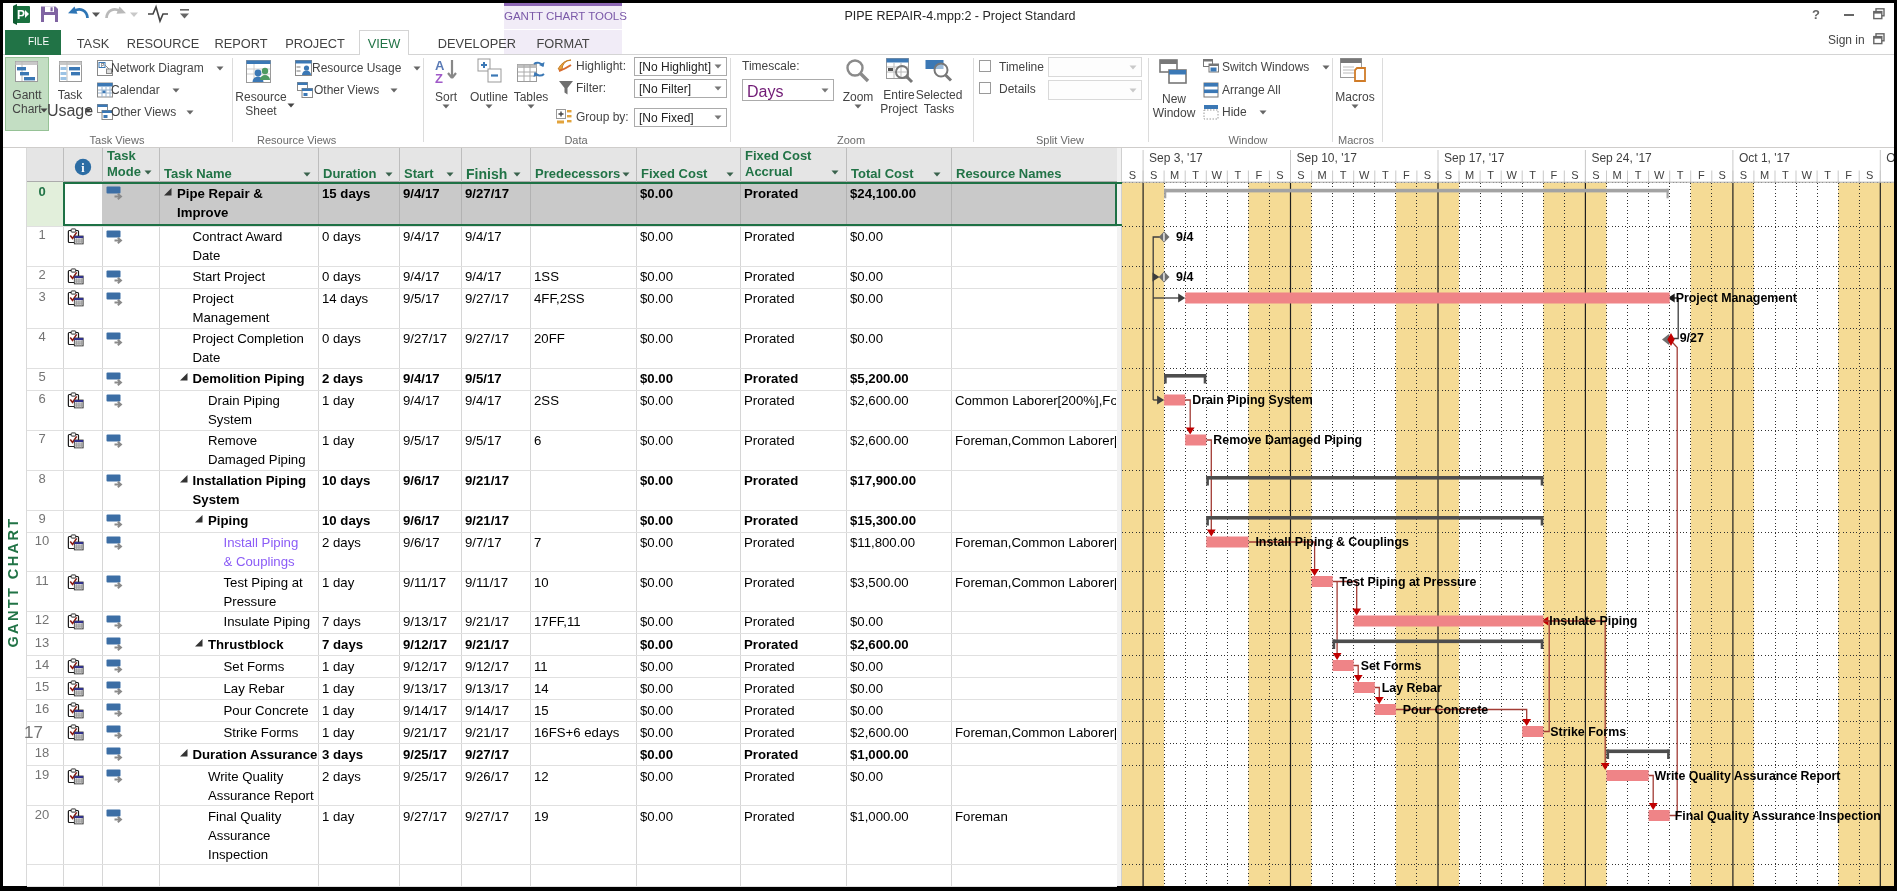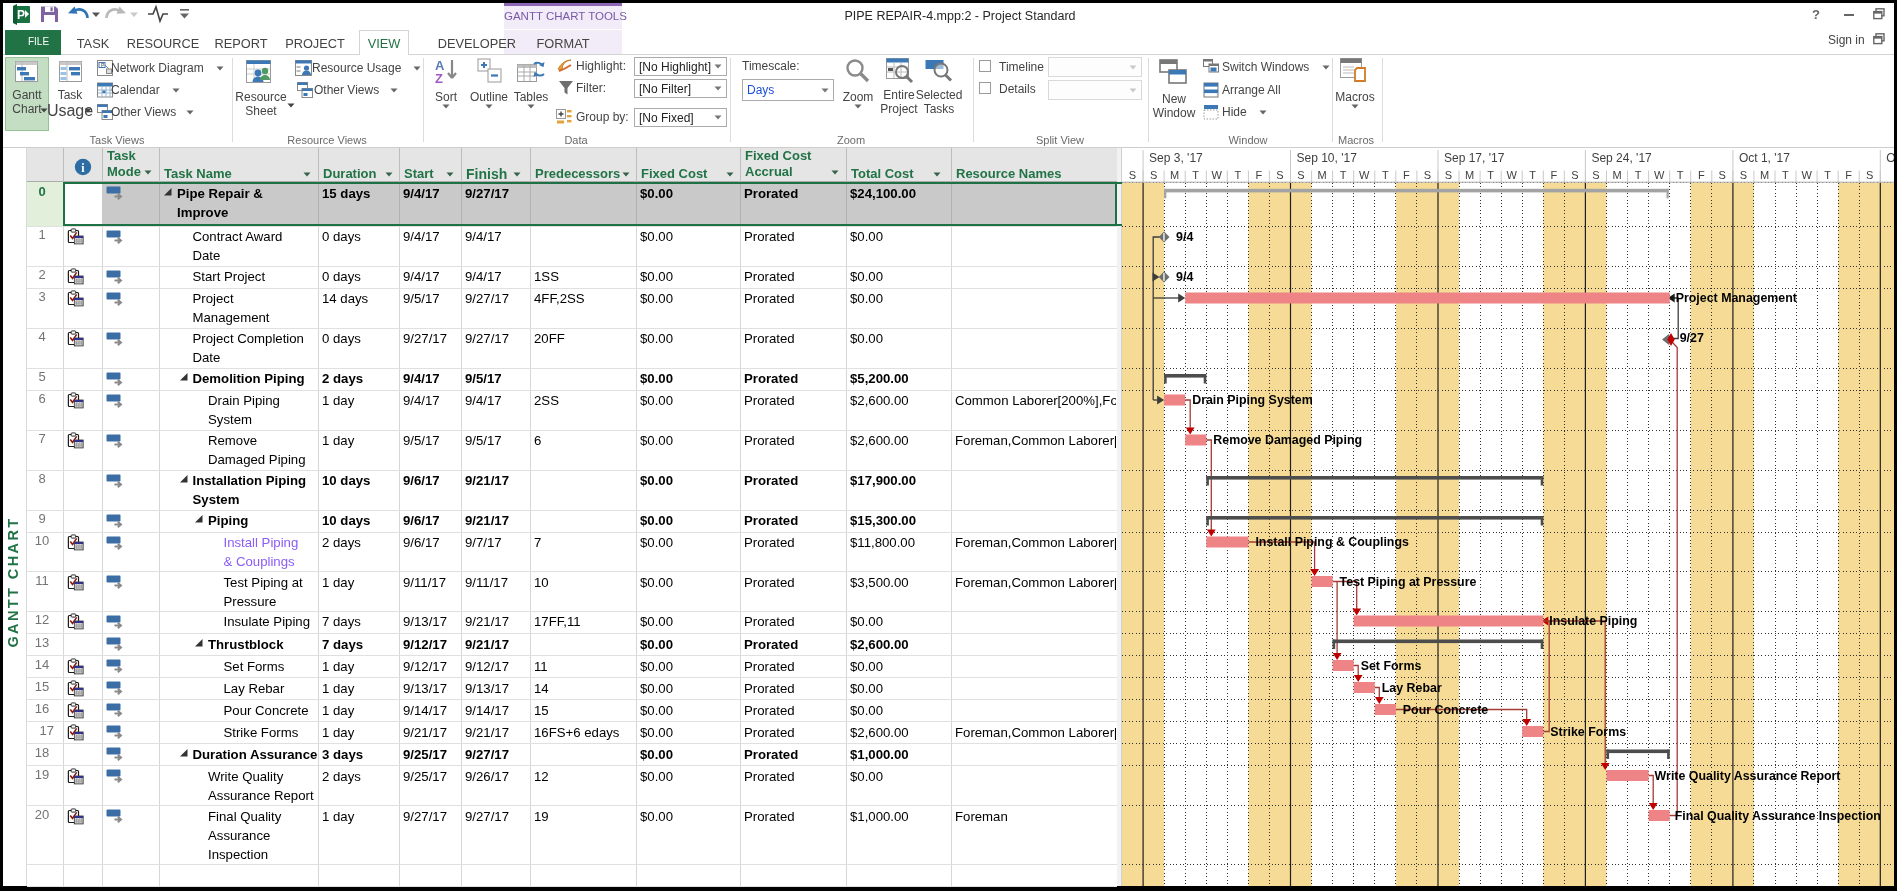--- a/index.html
+++ b/index.html
@@ -67,21 +67,21 @@
 <div class="ab" style="left:2.5px;top:55.4px;width:1891.8px;height:91.1px;background:#fff"></div>
 <div class="ab" style="left:2.5px;top:146.5px;width:1891.8px;height:1.2px;background:#cfcdcb"></div>
 <div class="ab" style="left:232px;top:58px;width:1px;height:84px;background:#dcdcdc"></div>
 <div class="ab" style="left:423px;top:58px;width:1px;height:84px;background:#dcdcdc"></div>
 <div class="ab" style="left:730px;top:58px;width:1px;height:84px;background:#dcdcdc"></div>
 <div class="ab" style="left:973px;top:58px;width:1px;height:84px;background:#dcdcdc"></div>
 <div class="ab" style="left:1148px;top:58px;width:1px;height:84px;background:#dcdcdc"></div>
 <div class="ab" style="left:1332px;top:58px;width:1px;height:84px;background:#dcdcdc"></div>
 <div class="ab" style="left:1382px;top:58px;width:1px;height:84px;background:#dcdcdc"></div>
 <div class="tx" style="left:47px;top:133.5px;width:140px;text-align:center;font-size:11px;color:#6a6a6a">Task Views</div>
-<div class="tx" style="left:257px;top:133.5px;width:140px;text-align:center;font-size:11px;color:#6a6a6a">Resource Views</div>
+<div class="tx" style="left:257px;top:133.5px;width:140px;text-align:left;font-size:11px;color:#6a6a6a">Resource Views</div>
 <div class="tx" style="left:506px;top:133.5px;width:140px;text-align:center;font-size:11px;color:#6a6a6a">Data</div>
 <div class="tx" style="left:781px;top:133.5px;width:140px;text-align:center;font-size:11px;color:#6a6a6a">Zoom</div>
 <div class="tx" style="left:990px;top:133.5px;width:140px;text-align:center;font-size:11px;color:#6a6a6a">Split View</div>
 <div class="tx" style="left:1178px;top:133.5px;width:140px;text-align:center;font-size:11px;color:#6a6a6a">Window</div>
 <div class="tx" style="left:1286px;top:133.5px;width:140px;text-align:center;font-size:11px;color:#6a6a6a">Macros</div>
 <div class="ab" style="left:5px;top:57px;width:44px;height:74px;background:#c3dec3;border:1px solid #96c296"></div>
 <svg class="ab" style="left:15px;top:60px" width="24" height="24" viewBox="0 0 24 24">
     <rect x="0.5" y="1.5" width="22" height="20" fill="#fff" stroke="#9a9a9a"></rect>
 <rect x="0.5" y="1.5" width="22" height="3.5" fill="#c8c8c8"></rect>
 <line x1="7" y1="2" x2="7" y2="21" stroke="#bbb"></line>
@@ -255,21 +255,21 @@
 <svg class="ab" style="left:714px;top:86.0px" width="8" height="5" viewBox="0 0 8 5">
     <path d="M0.5 0.5 l7 0 l-3.5 4 z" fill="#777"></path>
   </svg>
 <div class="ab" style="left:634px;top:108px;width:93px;height:19px;background:#fff;border:1px solid #ababab"></div>
 <div class="tx" style="left:639px;top:110.5px;font-size:12px;color:#222">[No Fixed]</div>
 <svg class="ab" style="left:714px;top:115.0px" width="8" height="5" viewBox="0 0 8 5">
     <path d="M0.5 0.5 l7 0 l-3.5 4 z" fill="#777"></path>
   </svg>
 <div class="tx" style="left:742px;top:59px;font-size:12px;color:#444">Timescale:</div>
 <div class="ab" style="left:742px;top:79px;width:92px;height:22px;background:#fff;border:1px solid #ababab"></div>
-<div class="tx" style="left:747px;top:83.0px;font-size:12px;color:#1d4ed8">Days</div>
+<div class="tx" style="left:747px;top:83.0px;font-size:16px;color:#701a75">Days</div>
 <svg class="ab" style="left:821px;top:87.5px" width="8" height="5" viewBox="0 0 8 5">
     <path d="M0.5 0.5 l7 0 l-3.5 4 z" fill="#777"></path>
   </svg>
 <svg class="ab" style="left:845px;top:58px" width="26" height="26" viewBox="0 0 26 26">
     <circle cx="10" cy="10" r="7.5" fill="none" stroke="#8a8a8a" stroke-width="2.4"></circle>
 <line x1="15.5" y1="15.5" x2="23" y2="23" stroke="#8a8a8a" stroke-width="3.4"></line>
   </svg>
 <div class="tx" style="left:793px;top:90.0px;width:130px;text-align:center;font-size:12px;color:#444">Zoom</div>
 <svg class="ab" style="left:854px;top:104px" width="8" height="5" viewBox="0 0 8 5">
     <path d="M0.5 0.5 l7 0 l-3.5 4 z" fill="#666"></path>
@@ -887,21 +887,21 @@
 <path d="M8.5 10.5 h6 M11.8 7.8 l3.2 2.7 l-3.2 2.7" fill="none" stroke="#8a8a8a" stroke-width="1.9"></path>
   </svg>
 <div class="tx" style="left:223.5px;top:700.6px;font-size:13.2px;color:#000;line-height:19px">Pour Concrete</div>
 <div class="tx" style="left:322px;top:700.6px;font-size:13.2px;color:#000;line-height:19px">1 day</div>
 <div class="tx" style="left:403px;top:700.6px;font-size:13.2px;color:#000;line-height:19px">9/14/17</div>
 <div class="tx" style="left:465px;top:700.6px;font-size:13.2px;color:#000;line-height:19px">9/14/17</div>
 <div class="tx" style="left:534px;top:700.6px;font-size:13.2px;color:#000;line-height:19px">15</div>
 <div class="tx" style="left:640px;top:700.6px;font-size:13.2px;color:#000;line-height:19px">$0.00</div>
 <div class="tx" style="left:744px;top:700.6px;font-size:13.2px;color:#000;line-height:19px">Prorated</div>
 <div class="tx" style="left:850px;top:700.6px;font-size:13.2px;color:#000;line-height:19px">$0.00</div>
-<div class="tx" style="left:24px;top:722.6px;width:30px;text-align:right;font-size:13px;color:#747474">17</div>
+<div class="tx" style="left:24px;top:722.6px;width:30px;text-align:left;font-size:17px;color:#747474">17</div>
 <svg class="ab" style="left:67px;top:723.5px" width="17.5" height="17" viewBox="0 0 19 18">
 <rect x="1.5" y="2.5" width="11" height="13" rx="1" fill="#fff" stroke="#1a1a1a" stroke-width="1.3"></rect>
 <rect x="4.5" y="0.8" width="5" height="3.4" rx="0.8" fill="#fff" stroke="#1a1a1a"></rect>
 <path d="M3.5 8 l2.5 3 l4.5 -6.5" fill="none" stroke="#8b1a12" stroke-width="1.7"></path>
 <g>
       <rect x="8" y="8.5" width="9.5" height="8.5" fill="#e8e8e8" stroke="#333"></rect>
       <rect x="8" y="8.5" width="9.5" height="2.2" fill="#30308c"></rect>
 <g stroke="#999">
         <line x1="10.5" y1="11" x2="10.5" y2="17"></line>
         <line x1="13" y1="11" x2="13" y2="17"></line>

